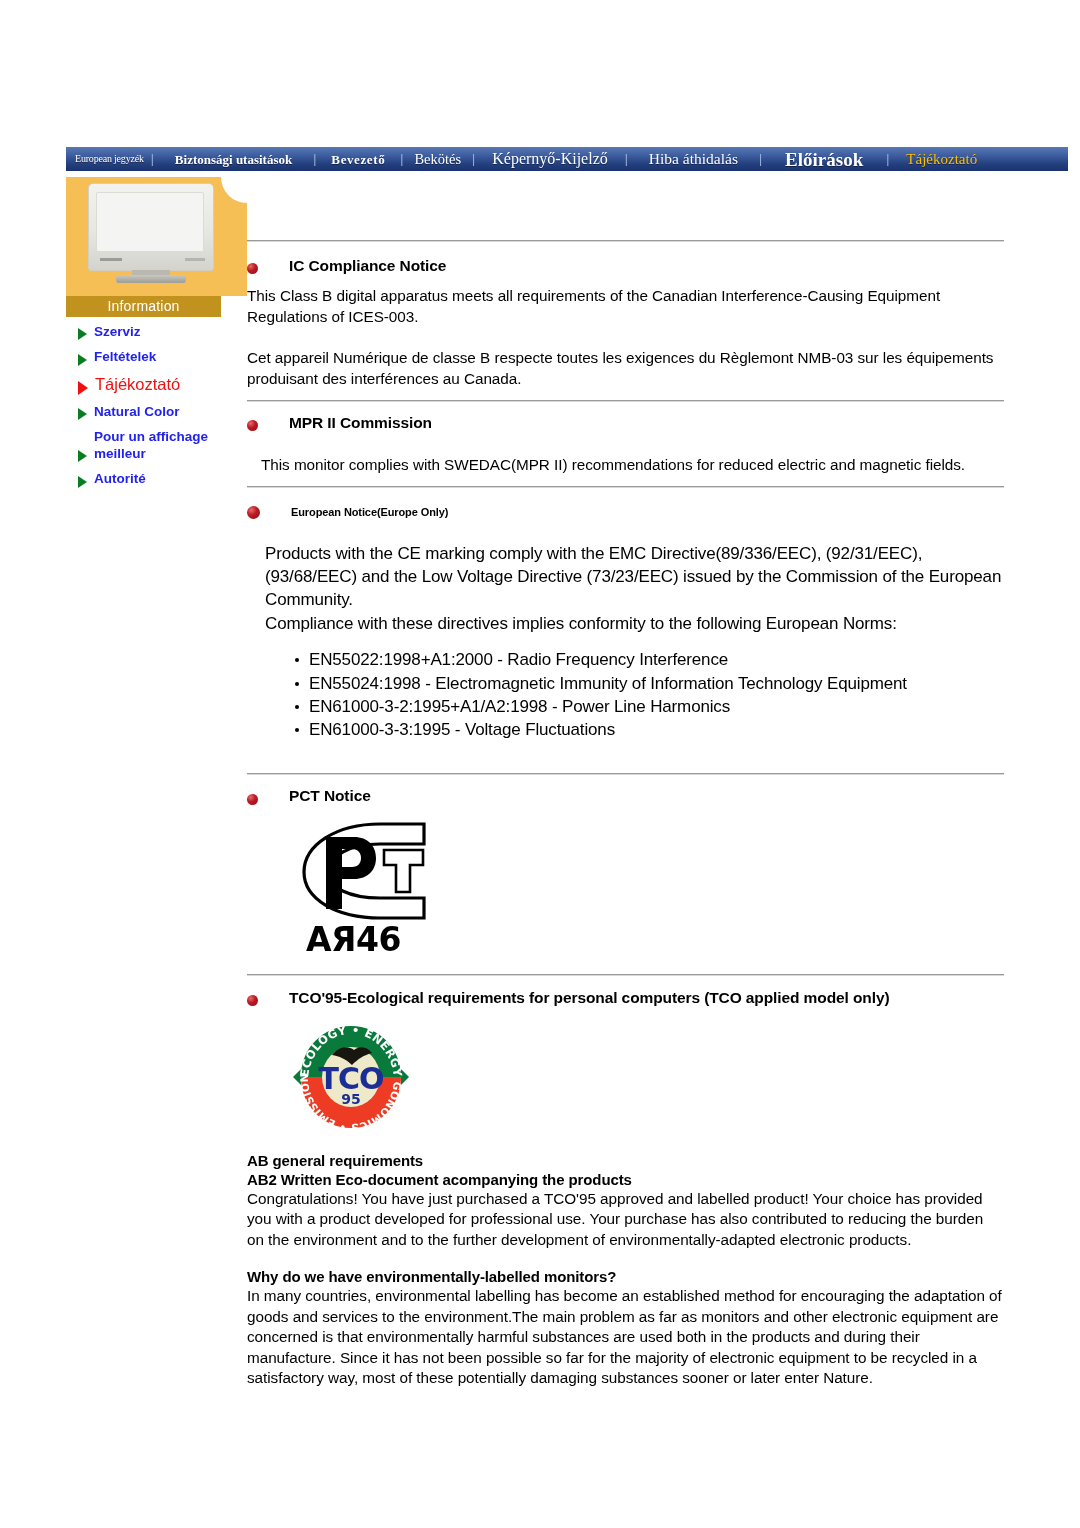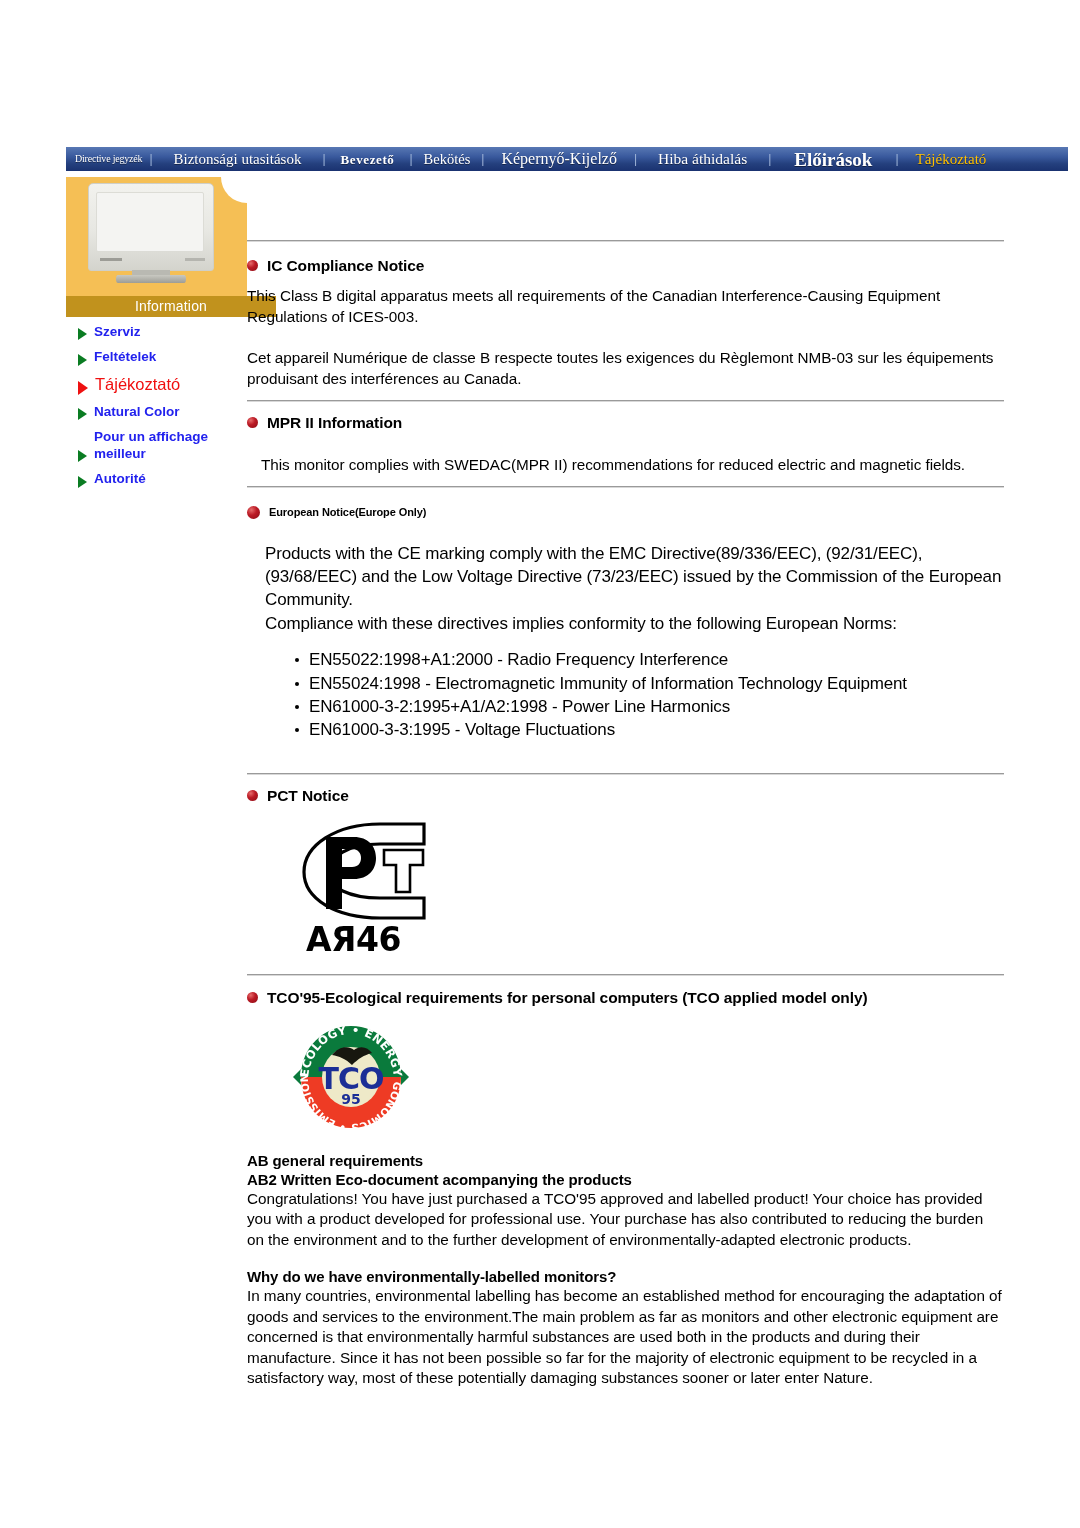--- a/index.html
+++ b/index.html
@@ -32,21 +32,21 @@
     text-shadow: 0 1px 0 rgba(0,0,0,0.45);
     line-height: 1;
   }
   .nav-sep {
     color: #9fb4d8;
     font-size: 12px;
     padding: 0 1px;
     line-height: 1;
   }
   .nav-0 { font-size: 10px; letter-spacing: -0.2px; padding-left: 9px; padding-right: 6px; }
-  .nav-1 { font-size: 15px; padding: 0 20px; }
+  .nav-1 { font-size: 13px; padding: 0 20px; font-weight: bold; }
   .nav-2 { font-size: 13px; font-weight: bold; letter-spacing: 0.6px; padding: 0 14px; }
   .nav-3 { font-size: 14.5px; padding: 0 10px; }
   .nav-4 { font-size: 16px; padding: 0 16px; }
   .nav-5 { font-size: 15.5px; padding: 0 20px; }
   .nav-6 { font-size: 19px; padding: 0 22px; font-weight: bold; }
   .nav-7 { font-size: 15px; color: #ffc000; padding: 0 14px 0 16px; }
 
   
   #sidebar {
     position: absolute;
@@ -98,21 +98,21 @@
     width: 38px; height: 7px;
     background: #b9b9b2;
   }
   .crt-base {
     position: absolute; left: 28px; top: 92px;
     width: 70px; height: 8px;
     background: linear-gradient(to bottom, #c9c9c2, #9d9d96);
     border-radius: 3px / 6px;
   }
   #info-banner {
-    width: 210px; height: 21px;
+    width: 155px; height: 21px;
     background: #c1921d;
     color: #ffffff;
     font-size: 14px;
     text-align: center;
     line-height: 21px;
     letter-spacing: 0.2px;
   }
   #side-links { padding: 6px 0 0 0; }
   .side-link {
     display: flex;
@@ -160,23 +160,24 @@
     border-top: 1px solid #9a9a9a;
     border-bottom: 1px solid #d8d8d8;
     margin: 0;
     height: 0;
   }
   h3.sec {
     font-size: 15.5px;
     font-weight: bold;
     margin: 0;
     display: flex;
-    align-items: center;
+    align-items: flex-end;
     line-height: 1.1;
     letter-spacing: -0.1px;
+    gap: 22px;
   }
   h3.sec.big { font-size: 11px; }
   .orb {
     flex: 0 0 auto;
     width: 11px; height: 11px;
     border-radius: 50%;
     margin-right: 9px;
     background: radial-gradient(circle at 34% 30%, #e66a6a 0%, #bb1a25 42%, #8c0d16 100%);
   }
   .orb.big { width: 13px; height: 13px; }
@@ -234,21 +235,21 @@
     line-height: 1;
   }
 
   
   #tco-mark { width: 118px; }
 </style>
 </head>
 <body>
 
 <div id="navbar">
-  <span class="nav-item nav-0">Directive jegyzék</span>
+  <span class="nav-item nav-0">European jegyzék</span>
   <span class="nav-sep">|</span>
   <span class="nav-item nav-1">Biztonsági utasitások</span>
   <span class="nav-sep">|</span>
   <span class="nav-item nav-2">Bevezető</span>
   <span class="nav-sep">|</span>
   <span class="nav-item nav-3">Bekötés</span>
   <span class="nav-sep">|</span>
   <span class="nav-item nav-4">Képernyő-Kijelző</span>
   <span class="nav-sep">|</span>
   <span class="nav-item nav-5">Hiba áthidalás</span>
@@ -317,21 +318,21 @@
 
   <div style="height:21px"></div>
   <p class="body">Cet appareil Numérique de classe B respecte toutes les exigences du Règlemont NMB-03 sur les équipements produisant des interférences au Canada.</p>
 
   <div style="height:11px"></div>
   <hr class="rule">
 
   <div style="height:12px"></div>
   <h3 class="sec">
     <span class="orb"></span>
-    <span>MPR II Information</span>
+    <span>MPR II Commission</span>
   </h3>
 
   <div style="height:24px"></div>
   <p class="body ind">This monitor complies with SWEDAC(MPR II) recommendations for reduced electric and magnetic fields.</p>
 
   <div style="height:10px"></div>
   <hr class="rule">
 
   <div style="height:18px"></div>
   <h3 class="sec big">

